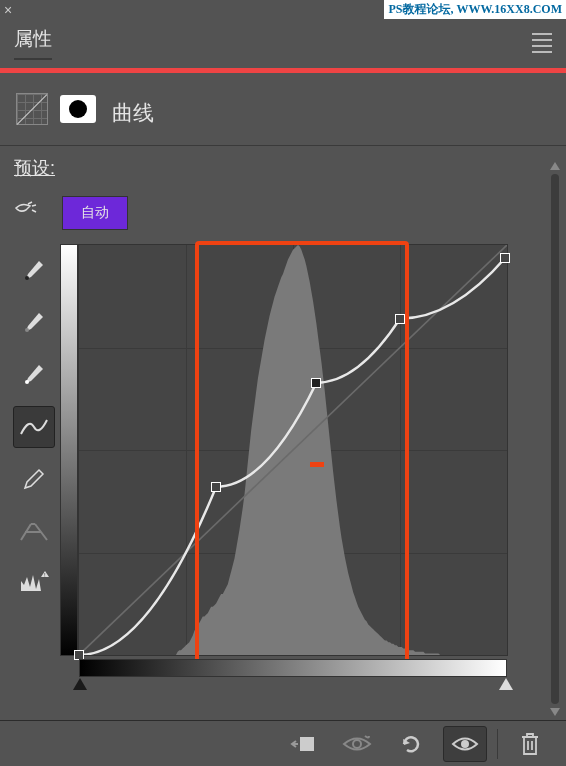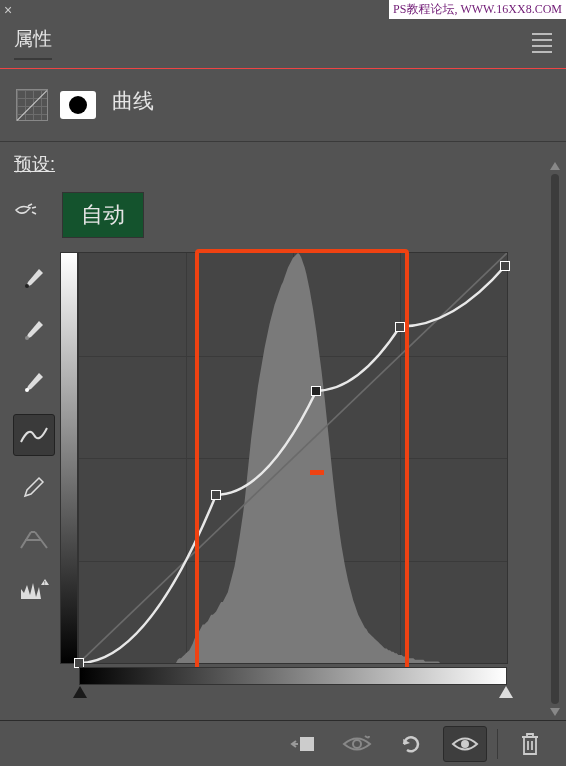--- a/index.html
+++ b/index.html
@@ -10,60 +10,61 @@
     font-family: "Microsoft YaHei", Arial, sans-serif;
     color: #e5e5e5;
     font-size: 16px;
     overflow: hidden;
     position: relative;
   }
   .watermark {
     position: absolute;
     top: 0; right: 0;
     background: #fff;
-    color: #701a75;
+    color: #0369a1;
     font-size: 12px;
     padding: 1px 4px;
     z-index: 100;
     font-family: SimSun, serif;
+    font-weight: bold;
   }
   .close-x {
     position: absolute;
     top: 2px; left: 4px;
     color: #ccc;
     font-size: 14px;
     cursor: pointer;
   }
   .header {
     display: flex;
     align-items: center;
     justify-content: space-between;
     padding: 8px 14px 8px 14px;
-    border-bottom: 1px solid #ef4444;
+    border-bottom: 5px solid #ef4444;
     margin-top: 18px;
   }
   .header-title {
     font-size: 19px;
     border-bottom: 2px solid #3a3a3a;
     padding-bottom: 6px;
   }
   .flyout-icon {
     display: flex;
     flex-direction: column;
     gap: 4px;
     cursor: pointer;
   }
   .flyout-icon span {
     width: 20px;
     height: 2px;
     background: #bbb;
   }
   .type-row {
     display: flex;
-    align-items: flex-start;
+    align-items: flex-end;
     gap: 10px;
     padding: 18px 14px 12px 14px;
   }
   .type-icon {
     width: 36px; height: 36px;
     display: flex;
     align-items: center;
     justify-content: center;
   }
   .curves-thumb {
@@ -144,26 +145,26 @@
     border-top: 6px solid #bbb;
   }
   .channel-row {
     display: flex;
     align-items: center;
     gap: 16px;
     padding: 8px 22px 8px 14px;
   }
   .wand-icon { width: 32px; color: #ddd; font-size: 22px; }
   .auto-btn {
-    background: #14532d;
+    background: #6d28d9;
     border: 1px solid #333;
     padding: 7px 18px;
     color: #e5e5e5;
     cursor: pointer;
-    font-size: 22px;
+    font-size: 14px;
   }
   .main-area {
     display: flex;
     padding: 6px 22px 0 8px;
     position: relative;
   }
   .tool-col {
     width: 52px;
     display: flex;
     flex-direction: column;

